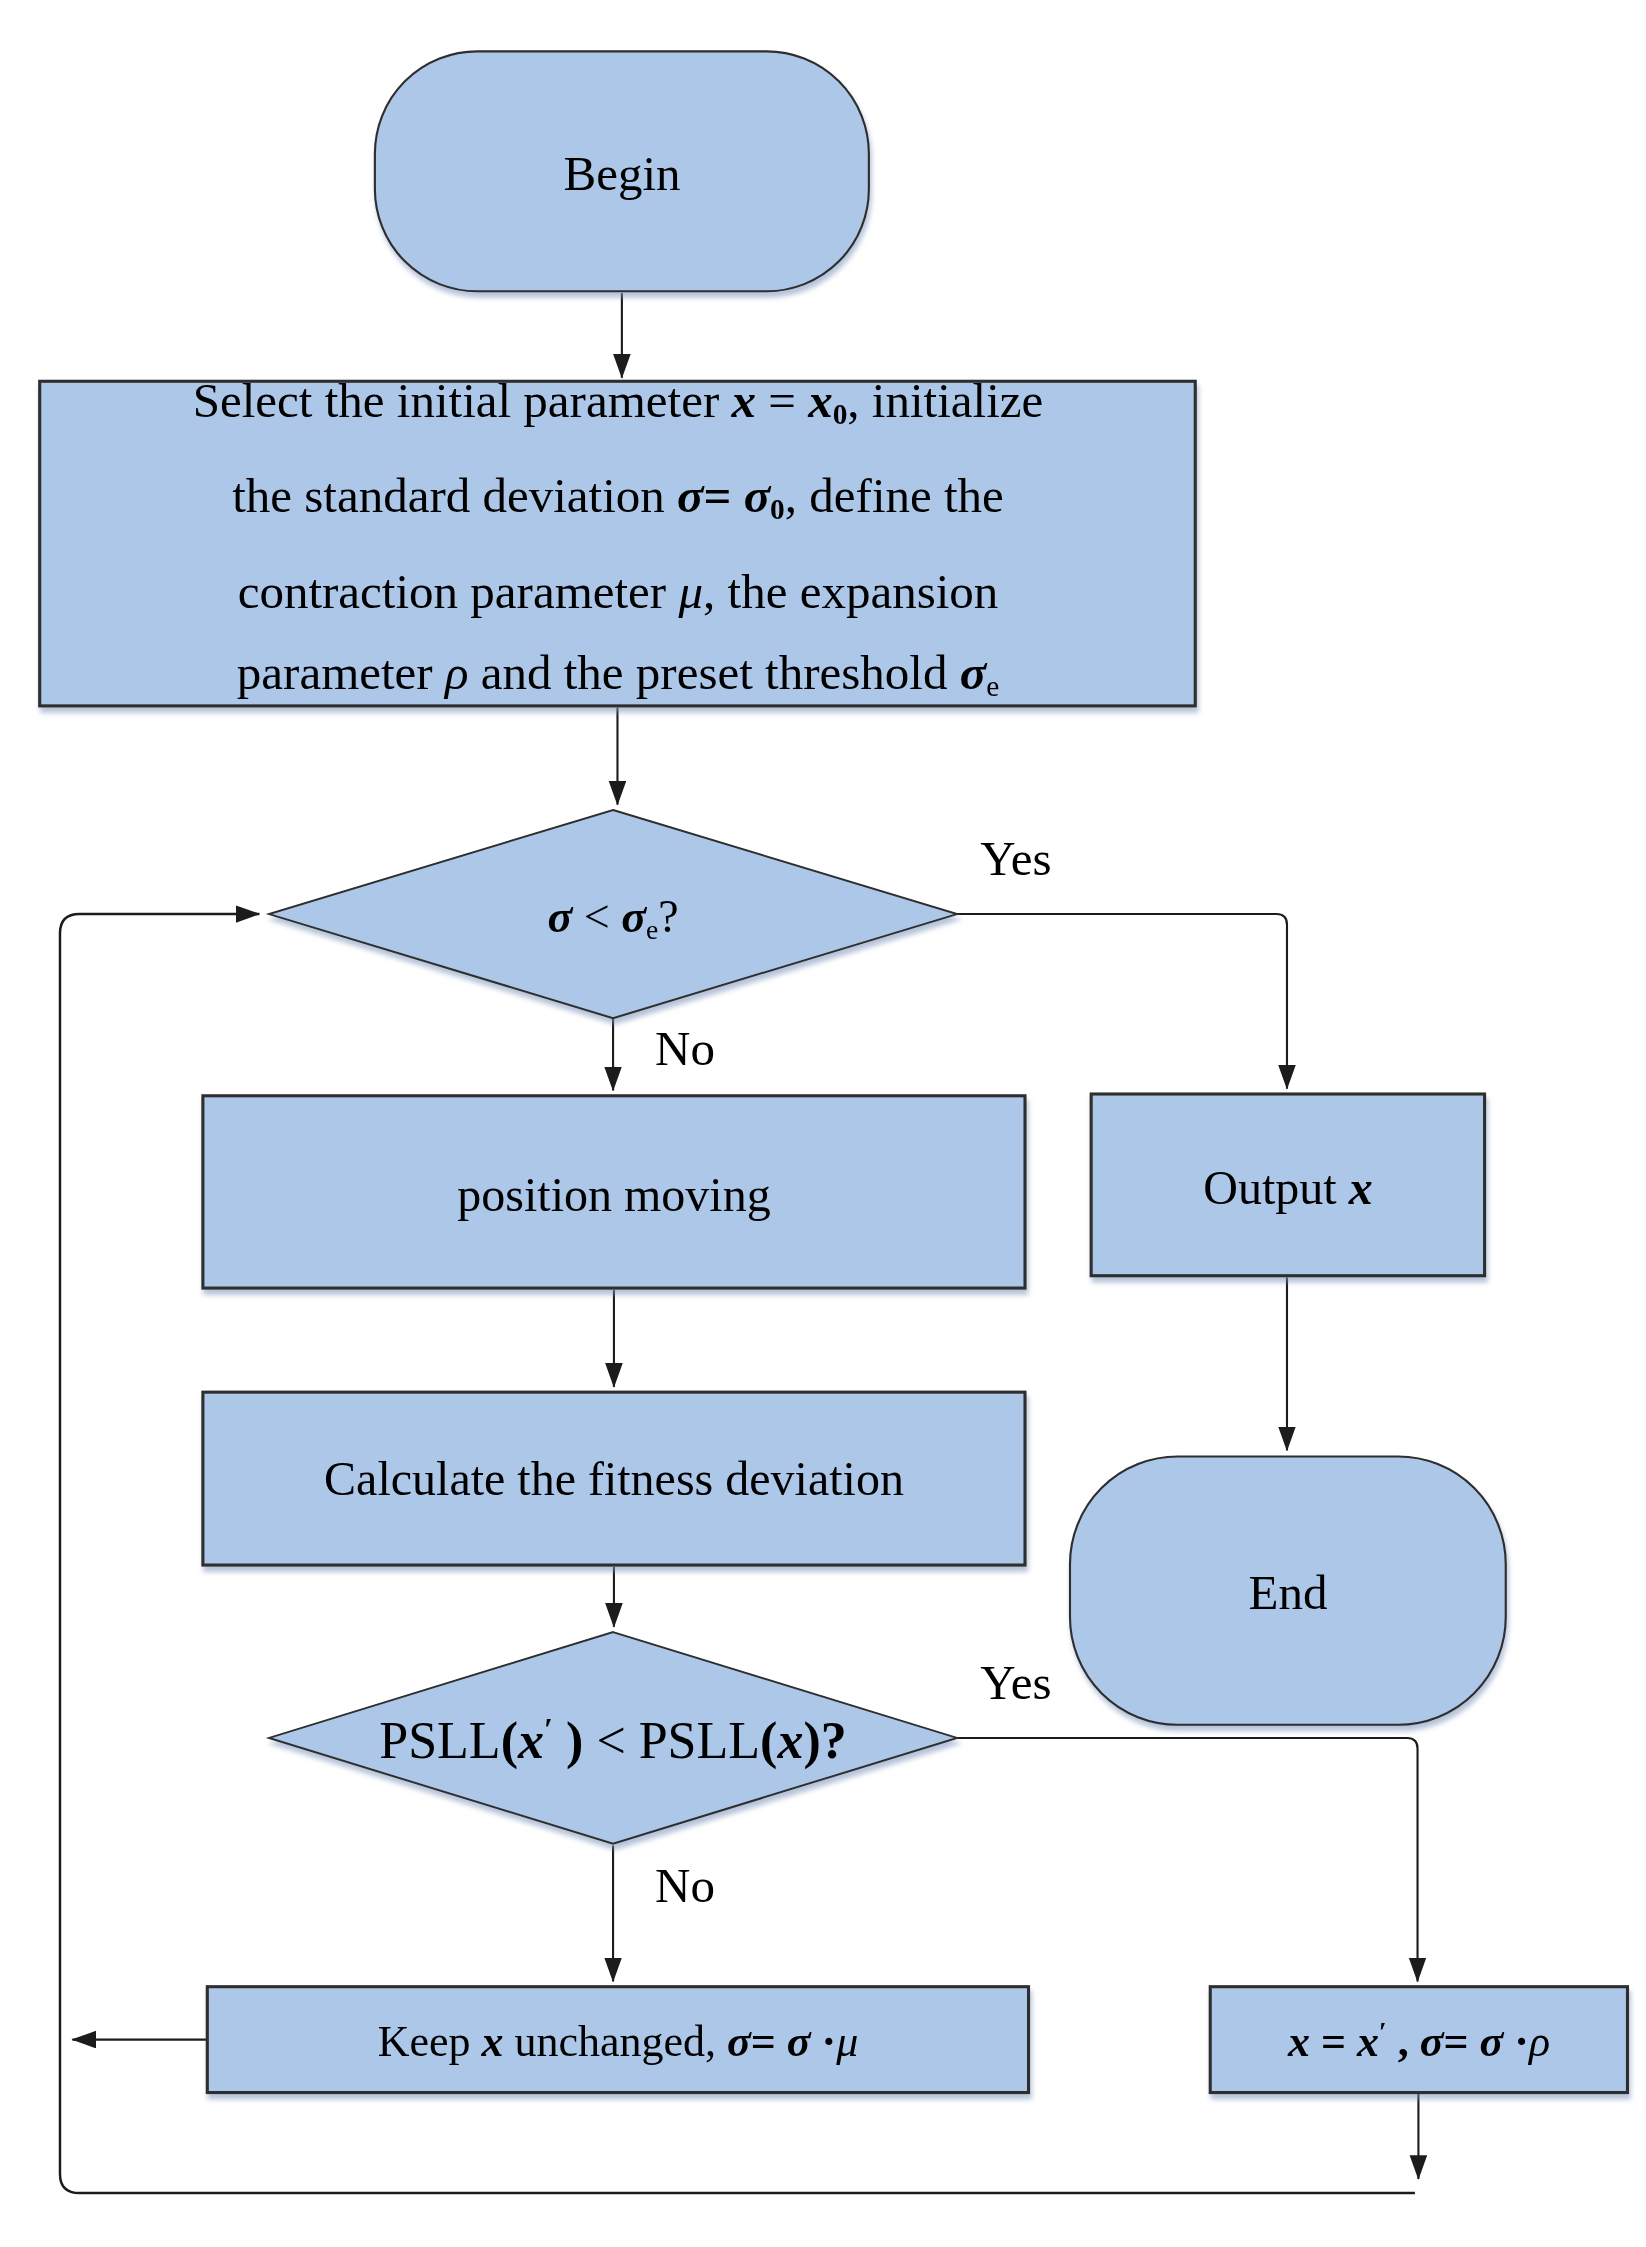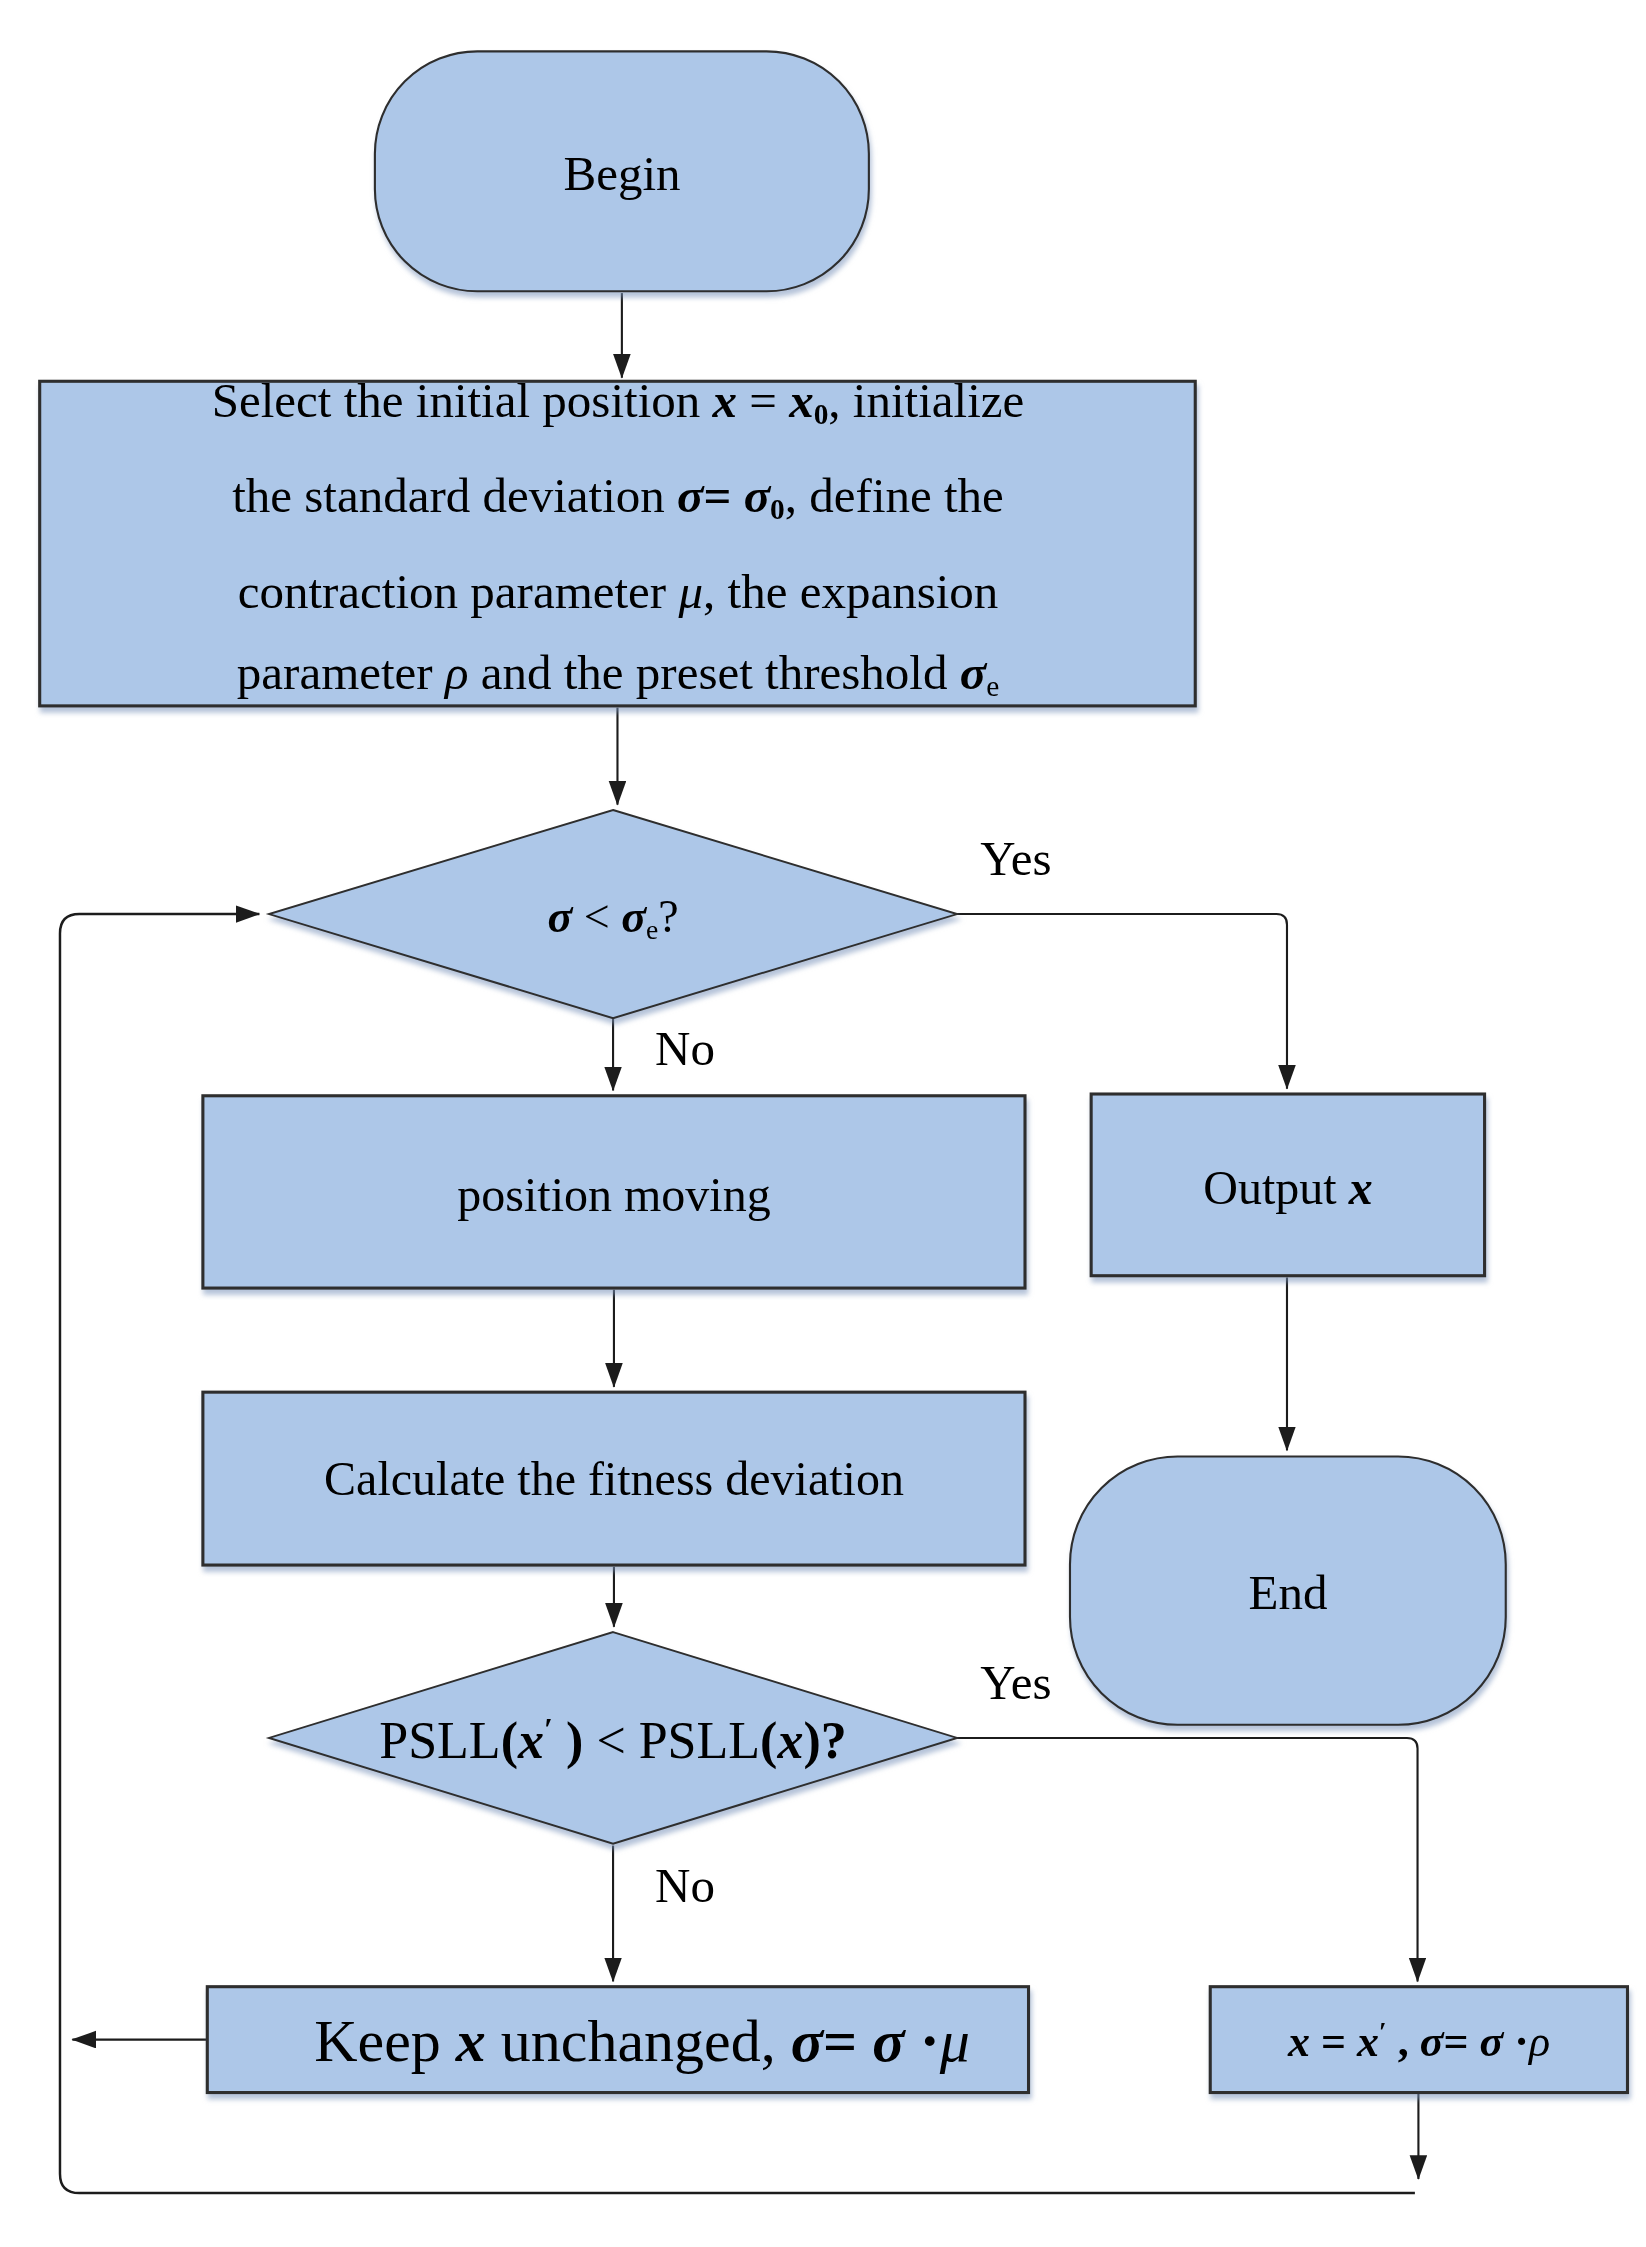--- a/index.html
+++ b/index.html
@@ -28,21 +28,21 @@
   .s-bsub{font-size:.6em;vertical-align:-.25em;font-weight:700;}
   .s-pr{font-size:.62em;vertical-align:.55em;font-weight:700;}
   .t-init{left:40px;top:381px;width:1156px;height:325px;font-size:49px;line-height:81px;}
   .t-calc{left:203px;top:1392px;width:822px;height:173px;font-size:48px;line-height:76px;}
   .t-begin{left:622px;top:173px;font-size:49px;}
   .t-end{left:1288px;top:1592px;font-size:49px;}
   .t-d1{left:613px;top:918px;font-size:46px;}
   .t-d2{left:613px;top:1740px;font-size:52px;}
   .t-pos{left:614px;top:1194px;font-size:48px;}
   .t-out{left:1288px;top:1187px;font-size:48px;}
-  .t-keep{left:618px;top:2041px;font-size:60px;margin-left:24px;}
+  .t-keep{left:618px;top:2041px;font-size:44px;}
   .t-accept{left:1419px;top:2041px;font-size:44px;}
   .t-yes1{left:1016px;top:858px;font-size:49px;}
   .t-no1{left:685px;top:1048px;font-size:49px;}
   .t-yes2{left:1016px;top:1682px;font-size:49px;}
   .t-no2{left:685px;top:1885px;font-size:49px;}
 </style>
 </head>
 <body>
 
 <div class="canvas">
@@ -76,21 +76,21 @@
     <rect class="shape stadium-shape" x="1213" y="1651" width="494" height="304" rx="122" ry="122"></rect>
     <polygon class="shape diamond-shape" points="695,1850 1085,1970 695,2090 305,1970"></polygon>
     <rect class="shape rect-shape" x="235" y="2252" width="931" height="120"></rect>
     <rect class="shape rect-shape" x="1372" y="2252" width="473" height="120"></rect>
   </svg>
 
   <div class="txt tc t-begin">
       <div class="rl"><span class="s-n">Begin</span></div>
     </div>
   <div class="txt tblock t-init">
-      <div class="rl"><span class="s-n">Select the initial position </span><span class="s-bi">x</span><span class="s-n"> = </span><span class="s-bi">x</span><span class="s-bsub">0</span><span class="s-n">, initialize</span></div>
+      <div class="rl"><span class="s-n">Select the initial parameter </span><span class="s-bi">x</span><span class="s-n"> = </span><span class="s-bi">x</span><span class="s-bsub">0</span><span class="s-n">, initialize</span></div>
       <div class="rl"><span class="s-n">the standard deviation  </span><span class="s-bi">σ</span><span class="s-b">= </span><span class="s-bi">σ</span><span class="s-bsub">0</span><span class="s-n">, define the</span></div>
       <div class="rl"><span class="s-n">contraction parameter </span><span class="s-i">μ</span><span class="s-n">, the expansion</span></div>
       <div class="rl"><span class="s-n">parameter </span><span class="s-i">ρ</span><span class="s-n"> and the preset threshold </span><span class="s-bi">σ</span><span class="s-sub">e</span></div>
     </div>
   <div class="txt tc t-d1">
       <div class="rl"><span class="s-bi">σ</span><span class="s-n"> &lt; </span><span class="s-bi">σ</span><span class="s-sub">e</span><span class="s-n">?</span></div>
     </div>
   <div class="txt tc t-pos">
       <div class="rl"><span class="s-n">position moving</span></div>
     </div>

